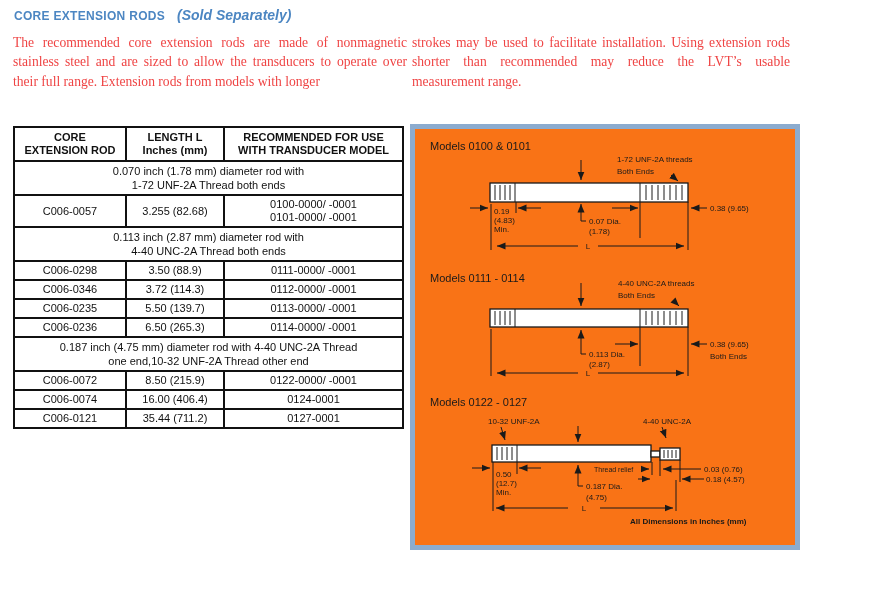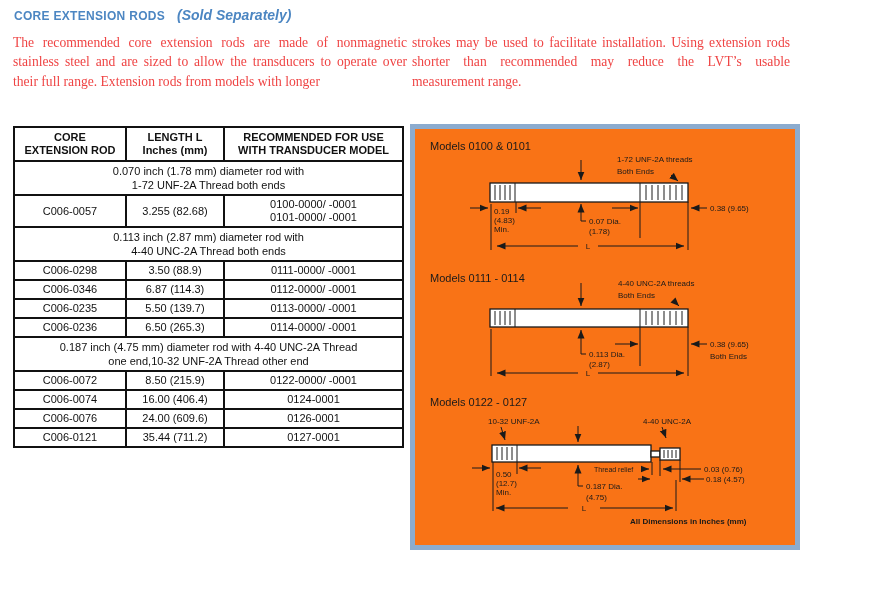--- a/index.html
+++ b/index.html
@@ -69,21 +69,21 @@
         <tr>
           <td colspan="3" class="span-cell">0.113 inch (2.87 mm) diameter rod with<br>4-40 UNC-2A Thread both ends</td>
         </tr>
         <tr>
           <td>C006-0298</td>
           <td>3.50  (88.9)</td>
           <td>0111-0000/ -0001</td>
         </tr>
         <tr>
           <td>C006-0346</td>
-          <td>6.87  (114.3)</td>
+          <td>3.72  (114.3)</td>
           <td>0112-0000/ -0001</td>
         </tr>
         <tr>
           <td>C006-0235</td>
           <td>5.50  (139.7)</td>
           <td>0113-0000/ -0001</td>
         </tr>
         <tr>
           <td>C006-0236</td>
           <td>6.50  (265.3)</td>
@@ -94,25 +94,20 @@
         </tr>
         <tr>
           <td>C006-0072</td>
           <td>8.50  (215.9)</td>
           <td>0122-0000/ -0001</td>
         </tr>
         <tr>
           <td>C006-0074</td>
           <td>16.00 (406.4)</td>
           <td>0124-0001</td>
-        </tr>
-        <tr>
-          <td>C006-0076</td>
-          <td>24.00 (609.6)</td>
-          <td>0126-0001</td>
         </tr>
         <tr>
           <td>C006-0121</td>
           <td>35.44 (711.2)</td>
           <td>0127-0001</td>
         </tr>
       </tbody>
   </table>
 
   <div class="panel">

